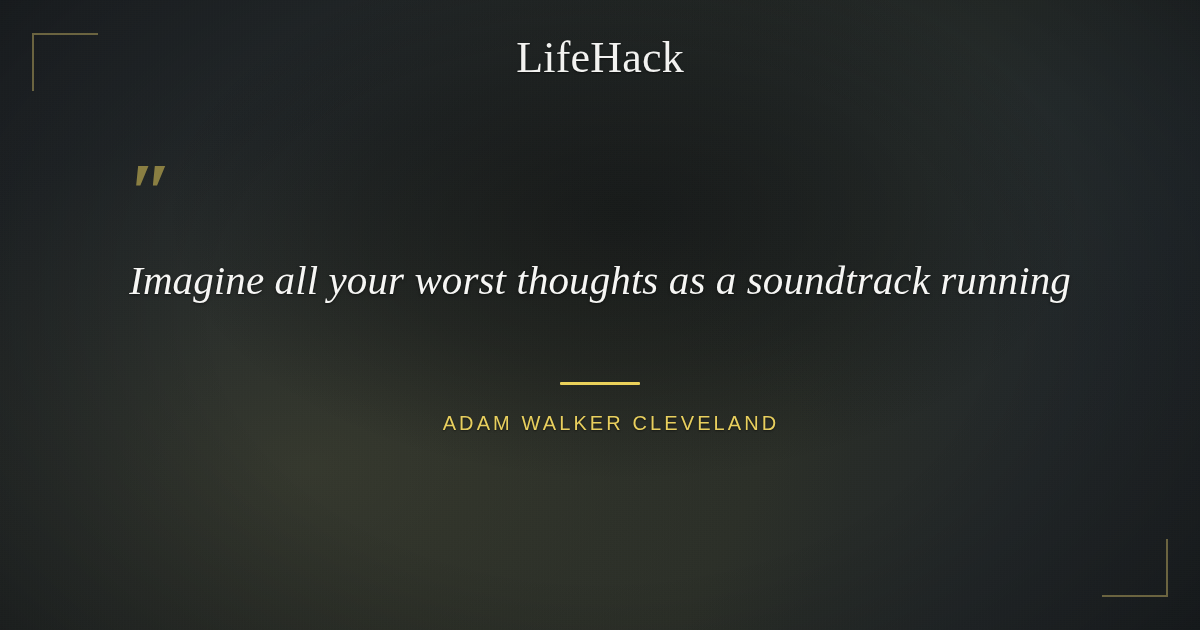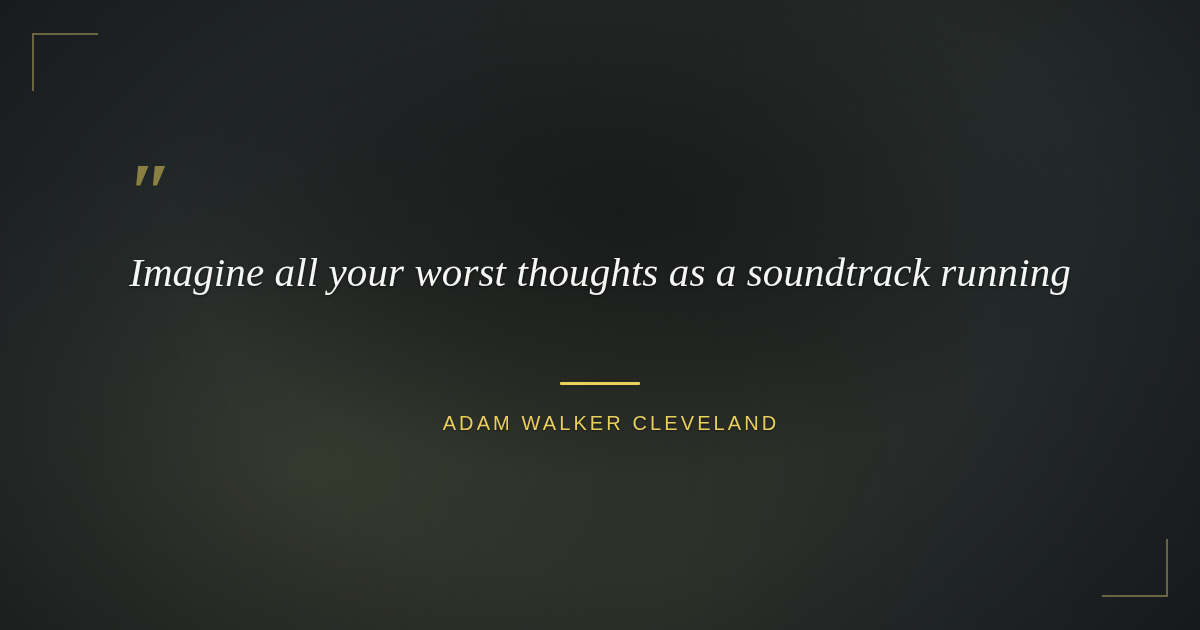--- a/index.html
+++ b/index.html
@@ -135,21 +135,21 @@
   }
 
   .quote-block {
     position: absolute;
     left: 90px;
     right: 90px;
     top: 238px;
     text-align: center;
   }
   .quote-text {
-    margin: 8px;
+    margin: 16px;
     font-family: "Liberation Serif", "DejaVu Serif", serif;
     font-style: italic;
     font-weight: 400;
     font-size: 41px;
     line-height: 52px;
     color: #f6f6f4;
     letter-spacing: 0.1px;
     text-shadow: 0 1px 3px rgba(0,0,0,0.5);
   }
 
@@ -195,20 +195,21 @@
   <div class="corner corner-tl">
     <span class="h"></span>
     <span class="v"></span>
   </div>
 
   <div class="corner corner-br">
     <span class="h"></span>
     <span class="v"></span>
   </div>
 
+  <div class="logo">LifeHack</div>
 
   <div class="quote-mark">″</div>
 
   <div class="quote-block">
     <p class="quote-text">Imagine all your worst thoughts as a soundtrack running</p>
   </div>
 
   <div class="divider"></div>
 
   <div class="attribution">ADAM WALKER CLEVELAND</div>

